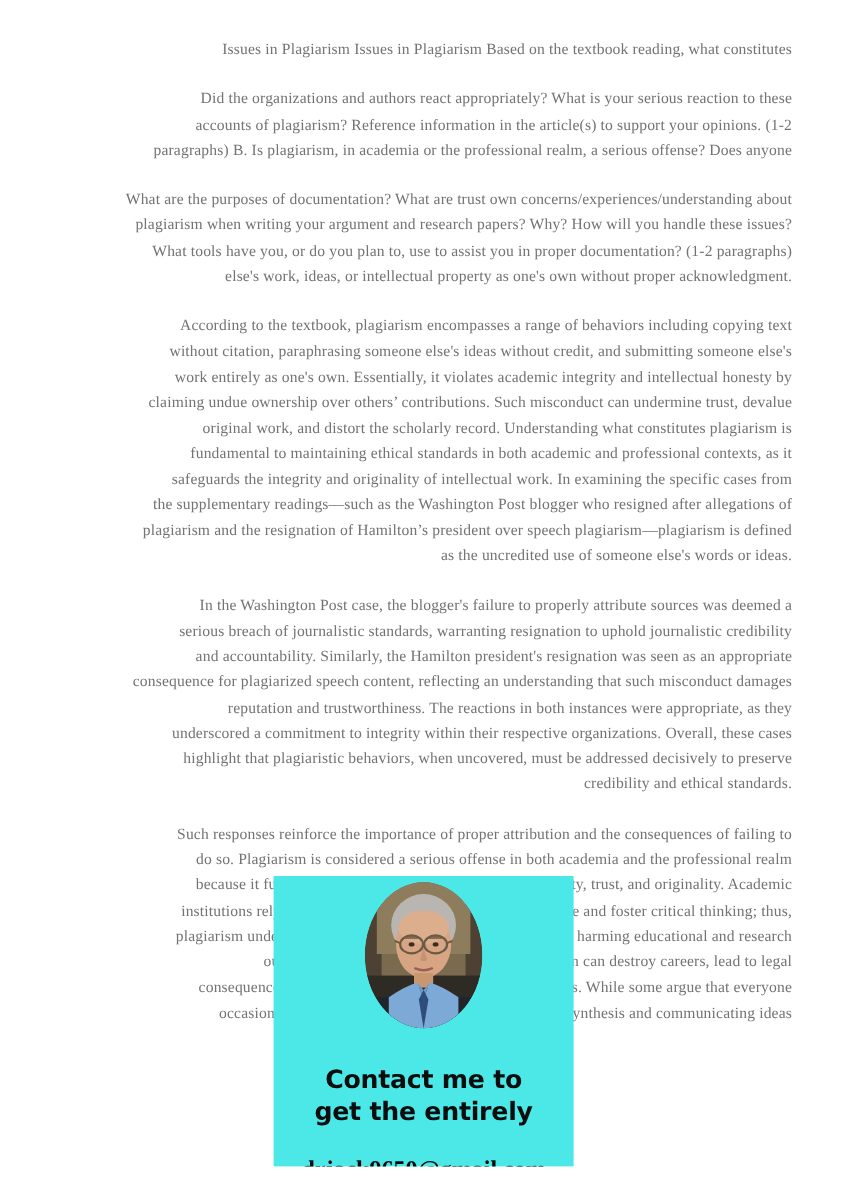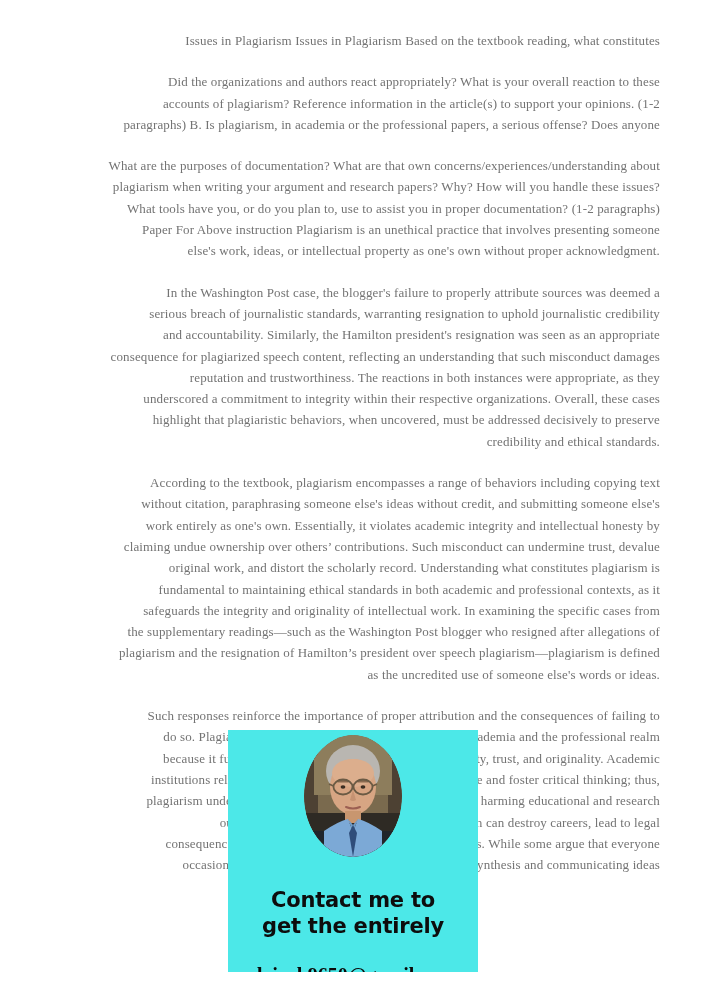--- a/index.html
+++ b/index.html
@@ -100,55 +100,54 @@
 
 <div id="doc-page">
 
   <div id="doc-body">
 
     <p class="para">
       <span class="ln">Issues in Plagiarism Issues in Plagiarism Based on the textbook reading, what constitutes</span>
     </p>
 
     <p class="para">
-      <span class="ln">Did the organizations and authors react appropriately? What is your overall reaction to these</span>
+      <span class="ln">Did the organizations and authors react appropriately? What is your serious reaction to these</span>
       <span class="ln">accounts of plagiarism? Reference information in the article(s) to support your opinions. (1-2</span>
-      <span class="ln">paragraphs) B. Is plagiarism, in academia or the professional papers, a serious offense? Does anyone</span>
-    </p>
-
-    <p class="para">
-      <span class="ln">What are the purposes of documentation? What are that own concerns/experiences/understanding about</span>
+      <span class="ln">paragraphs) B. Is plagiarism, in academia or the professional realm, a serious offense? Does anyone</span>
+    </p>
+
+    <p class="para">
+      <span class="ln">What are the purposes of documentation? What are trust own concerns/experiences/understanding about</span>
       <span class="ln">plagiarism when writing your argument and research papers? Why? How will you handle these issues?</span>
       <span class="ln">What tools have you, or do you plan to, use to assist you in proper documentation? (1-2 paragraphs)</span>
-      <span class="ln">Paper For Above instruction Plagiarism is an unethical practice that involves presenting someone</span>
       <span class="ln">else's work, ideas, or intellectual property as one's own without proper acknowledgment.</span>
-    </p>
-
-    <p class="para">
-      <span class="ln">In the Washington Post case, the blogger's failure to properly attribute sources was deemed a</span>
-      <span class="ln">serious breach of journalistic standards, warranting resignation to uphold journalistic credibility</span>
-      <span class="ln">and accountability. Similarly, the Hamilton president's resignation was seen as an appropriate</span>
-      <span class="ln">consequence for plagiarized speech content, reflecting an understanding that such misconduct damages</span>
-      <span class="ln">reputation and trustworthiness. The reactions in both instances were appropriate, as they</span>
-      <span class="ln">underscored a commitment to integrity within their respective organizations. Overall, these cases</span>
-      <span class="ln">highlight that plagiaristic behaviors, when uncovered, must be addressed decisively to preserve</span>
-      <span class="ln">credibility and ethical standards.</span>
     </p>
 
     <p class="para">
       <span class="ln">According to the textbook, plagiarism encompasses a range of behaviors including copying text</span>
       <span class="ln">without citation, paraphrasing someone else's ideas without credit, and submitting someone else's</span>
       <span class="ln">work entirely as one's own. Essentially, it violates academic integrity and intellectual honesty by</span>
       <span class="ln">claiming undue ownership over others’ contributions. Such misconduct can undermine trust, devalue</span>
       <span class="ln">original work, and distort the scholarly record. Understanding what constitutes plagiarism is</span>
       <span class="ln">fundamental to maintaining ethical standards in both academic and professional contexts, as it</span>
       <span class="ln">safeguards the integrity and originality of intellectual work. In examining the specific cases from</span>
       <span class="ln">the supplementary readings—such as the Washington Post blogger who resigned after allegations of</span>
       <span class="ln">plagiarism and the resignation of Hamilton’s president over speech plagiarism—plagiarism is defined</span>
       <span class="ln">as the uncredited use of someone else's words or ideas.</span>
+    </p>
+
+    <p class="para">
+      <span class="ln">In the Washington Post case, the blogger's failure to properly attribute sources was deemed a</span>
+      <span class="ln">serious breach of journalistic standards, warranting resignation to uphold journalistic credibility</span>
+      <span class="ln">and accountability. Similarly, the Hamilton president's resignation was seen as an appropriate</span>
+      <span class="ln">consequence for plagiarized speech content, reflecting an understanding that such misconduct damages</span>
+      <span class="ln">reputation and trustworthiness. The reactions in both instances were appropriate, as they</span>
+      <span class="ln">underscored a commitment to integrity within their respective organizations. Overall, these cases</span>
+      <span class="ln">highlight that plagiaristic behaviors, when uncovered, must be addressed decisively to preserve</span>
+      <span class="ln">credibility and ethical standards.</span>
     </p>
 
     <p class="para">
       <span class="ln">Such responses reinforce the importance of proper attribution and the consequences of failing to</span>
       <span class="ln">do so. Plagiarism is considered a serious offense in both academia and the professional realm</span>
       <span class="ln">because it fundamentally compromises the values of honesty, trust, and originality. Academic</span>
       <span class="ln">institutions rely on genuine scholarship to advance knowledge and foster critical thinking; thus,</span>
       <span class="ln">plagiarism undermines these ideals, damaging reputations and harming educational and research</span>
       <span class="ln">outcomes. In the professional domain, plagiarism can destroy careers, lead to legal</span>
       <span class="ln">consequences, and diminish the credibility of organizations. While some argue that everyone</span>

